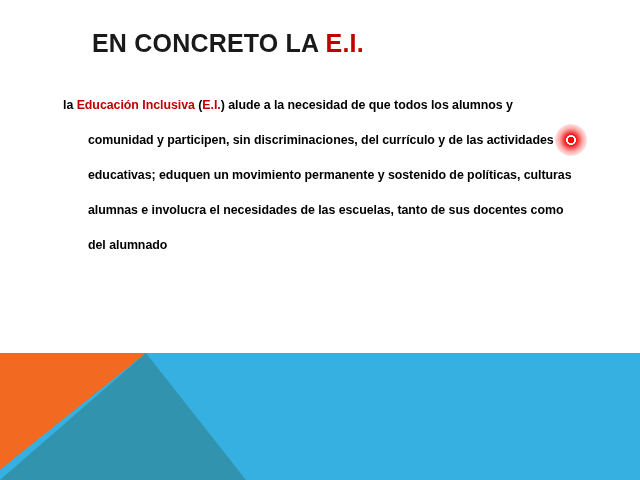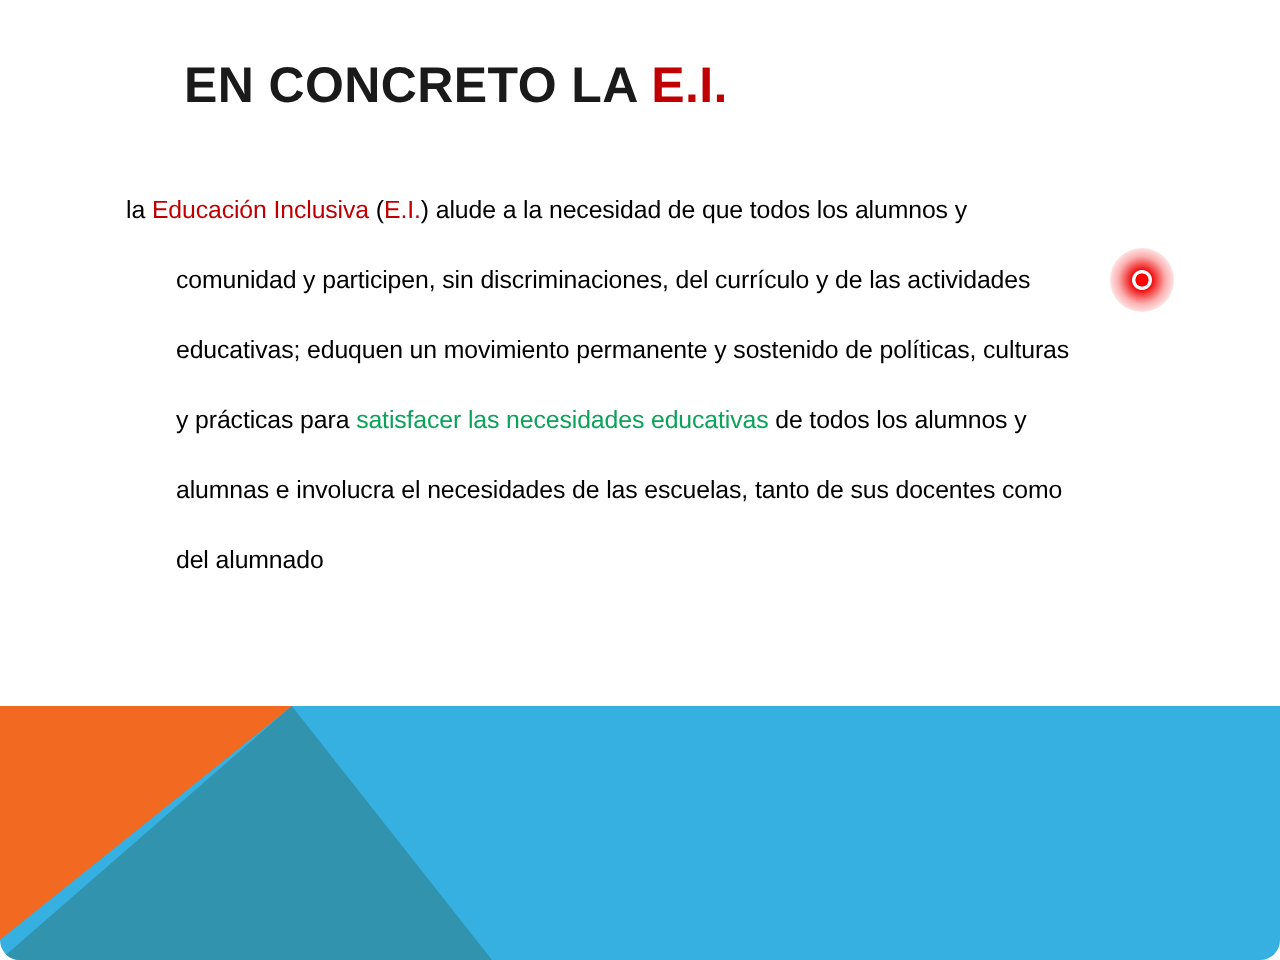--- a/index.html
+++ b/index.html
@@ -9,21 +9,20 @@
   }
   body {
     font-family: "Liberation Sans", sans-serif;
   }
   .slide {
     position: relative;
     width: 640px;
     height: 480px;
     background: #ffffff;
     overflow: hidden;
-    border-radius: 10px;
   }
 
   
   .slide-title {
     position: absolute;
     left: 92px;
     top: 28px;
     width: 500px;
     font-size: 25px;
     font-weight: bold;
@@ -38,21 +37,21 @@
 
   
   .body-block {
     position: absolute;
     left: 63px;
     top: 88px;
     width: 525px;
   }
   .body-line {
     font-size: 12.4px;
-    font-weight: normal;
+    font-weight: bold;
     color: #000000;
     height: 35px;
     line-height: 35px;
     white-space: nowrap;
     letter-spacing: -0.05px;
   }
   .body-line.indent {
     padding-left: 25px;
   }
   .t-red   { color: #c00000; }
@@ -124,23 +123,20 @@
 
 
     <div class="body-line indent">
       <span>comunidad y participen, sin discriminaciones, del currículo y de las actividades</span>
     </div>
 
     <div class="body-line indent">
       <span>educativas; eduquen un movimiento permanente y sostenido de políticas, culturas</span>
     </div>
 
-    <div class="body-line indent">
-      <span>y prácticas para </span><span class="t-green">satisfacer las necesidades educativas</span><span> de todos los alumnos y</span>
-    </div>
 
     <div class="body-line indent">
       <span>alumnas e involucra el necesidades de las escuelas, tanto de sus docentes como</span>
     </div>
 
     <div class="body-line indent">
       <span>del alumnado</span>
     </div>
 
   </div>

